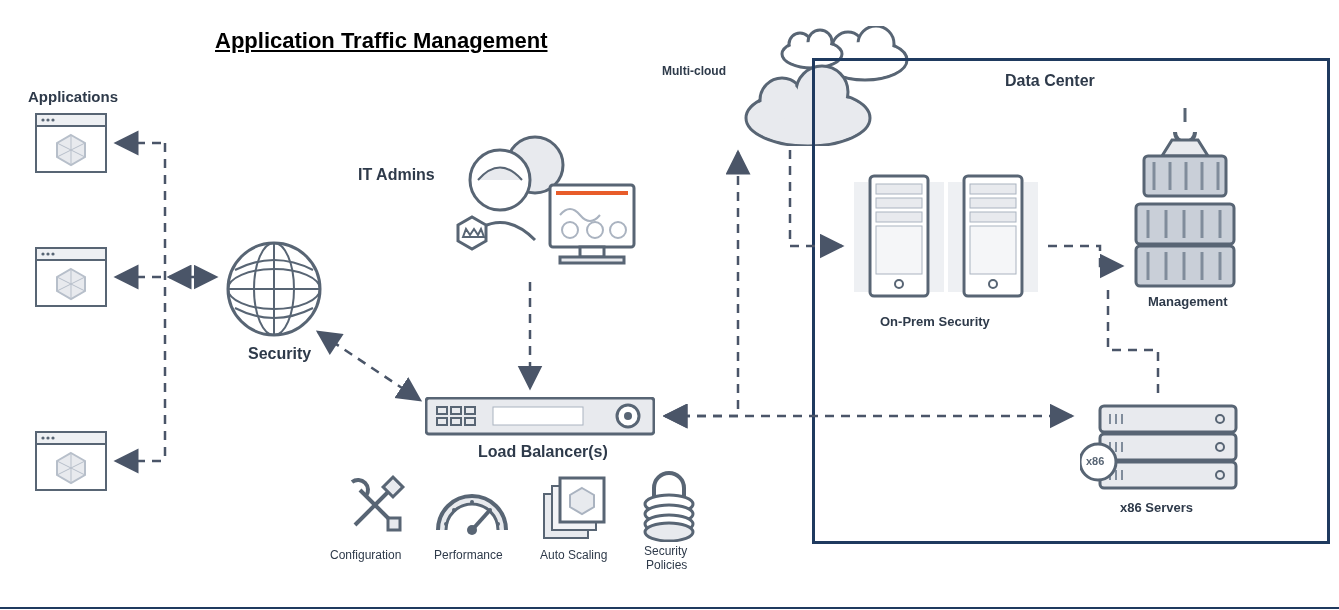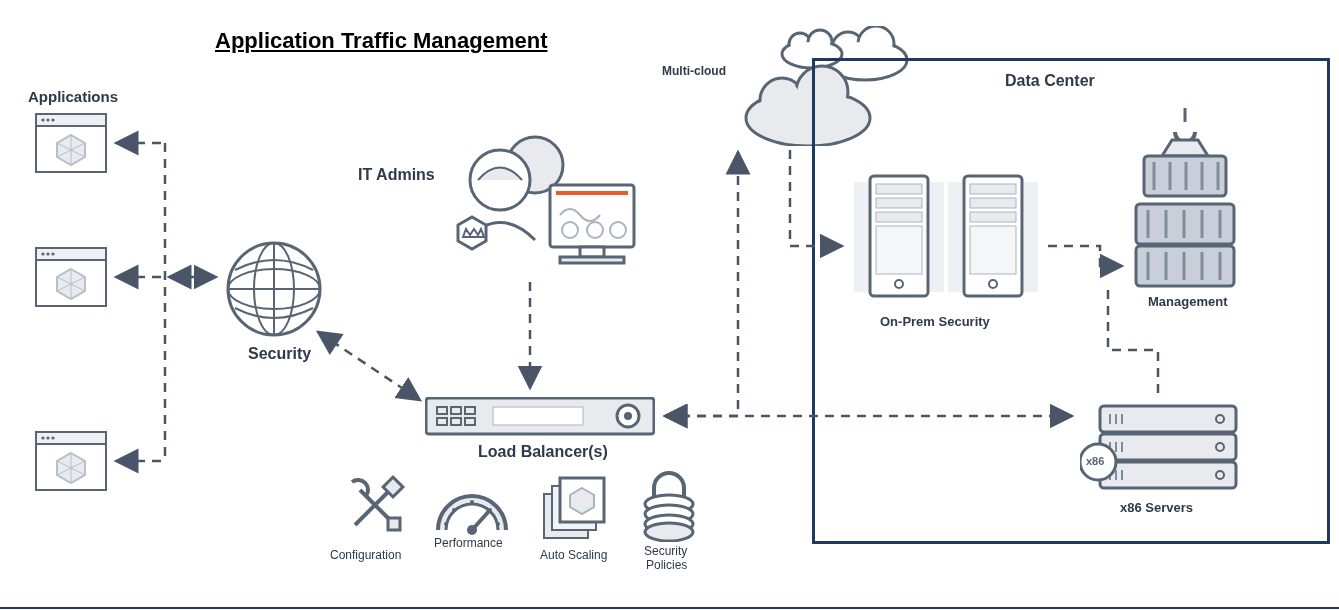--- a/index.html
+++ b/index.html
@@ -150,21 +150,21 @@
     <path d="M 14 50 A 26 26 0 0 1 66 50" fill="#fff" stroke="#586574" stroke-width="3"></path>
     <line x1="40" y1="50" x2="58" y2="30" stroke="#586574" stroke-width="4"></line>
     <circle cx="40" cy="50" r="5" fill="#586574"></circle>
     <circle cx="14" cy="44" r="2" fill="#586574"></circle>
     <circle cx="22" cy="30" r="2" fill="#586574"></circle>
     <circle cx="40" cy="22" r="2" fill="#586574"></circle>
     <circle cx="58" cy="30" r="2" fill="#586574"></circle>
     <circle cx="66" cy="44" r="2" fill="#586574"></circle>
   </svg>
 </div>
-<div class="abs label" style="left:434px; top:536px; font-size:12px; font-weight:normal;">Performance</div>
+<div class="abs label" style="left:434px; top:548px; font-size:12px; font-weight:normal;">Performance</div>
 
 <div class="abs" style="left:540px; top:476px;">
   <svg class="icon" width="72" height="66" viewBox="0 0 72 66">
     <rect x="4" y="18" width="44" height="44" fill="#e8eaee" stroke="#586574" stroke-width="2"></rect>
     <rect x="12" y="10" width="44" height="44" fill="#f2f3f6" stroke="#586574" stroke-width="2"></rect>
     <rect x="20" y="2" width="44" height="44" fill="#fff" stroke="#586574" stroke-width="3"></rect>
     <polygon points="42,12 54,19 54,31 42,38 30,31 30,19" fill="#e8eaee" stroke="#aab3c0" stroke-width="2"></polygon>
   </svg>
 </div>
 <div class="abs label" style="left:540px; top:548px; font-size:12px; font-weight:normal;">Auto Scaling</div>

